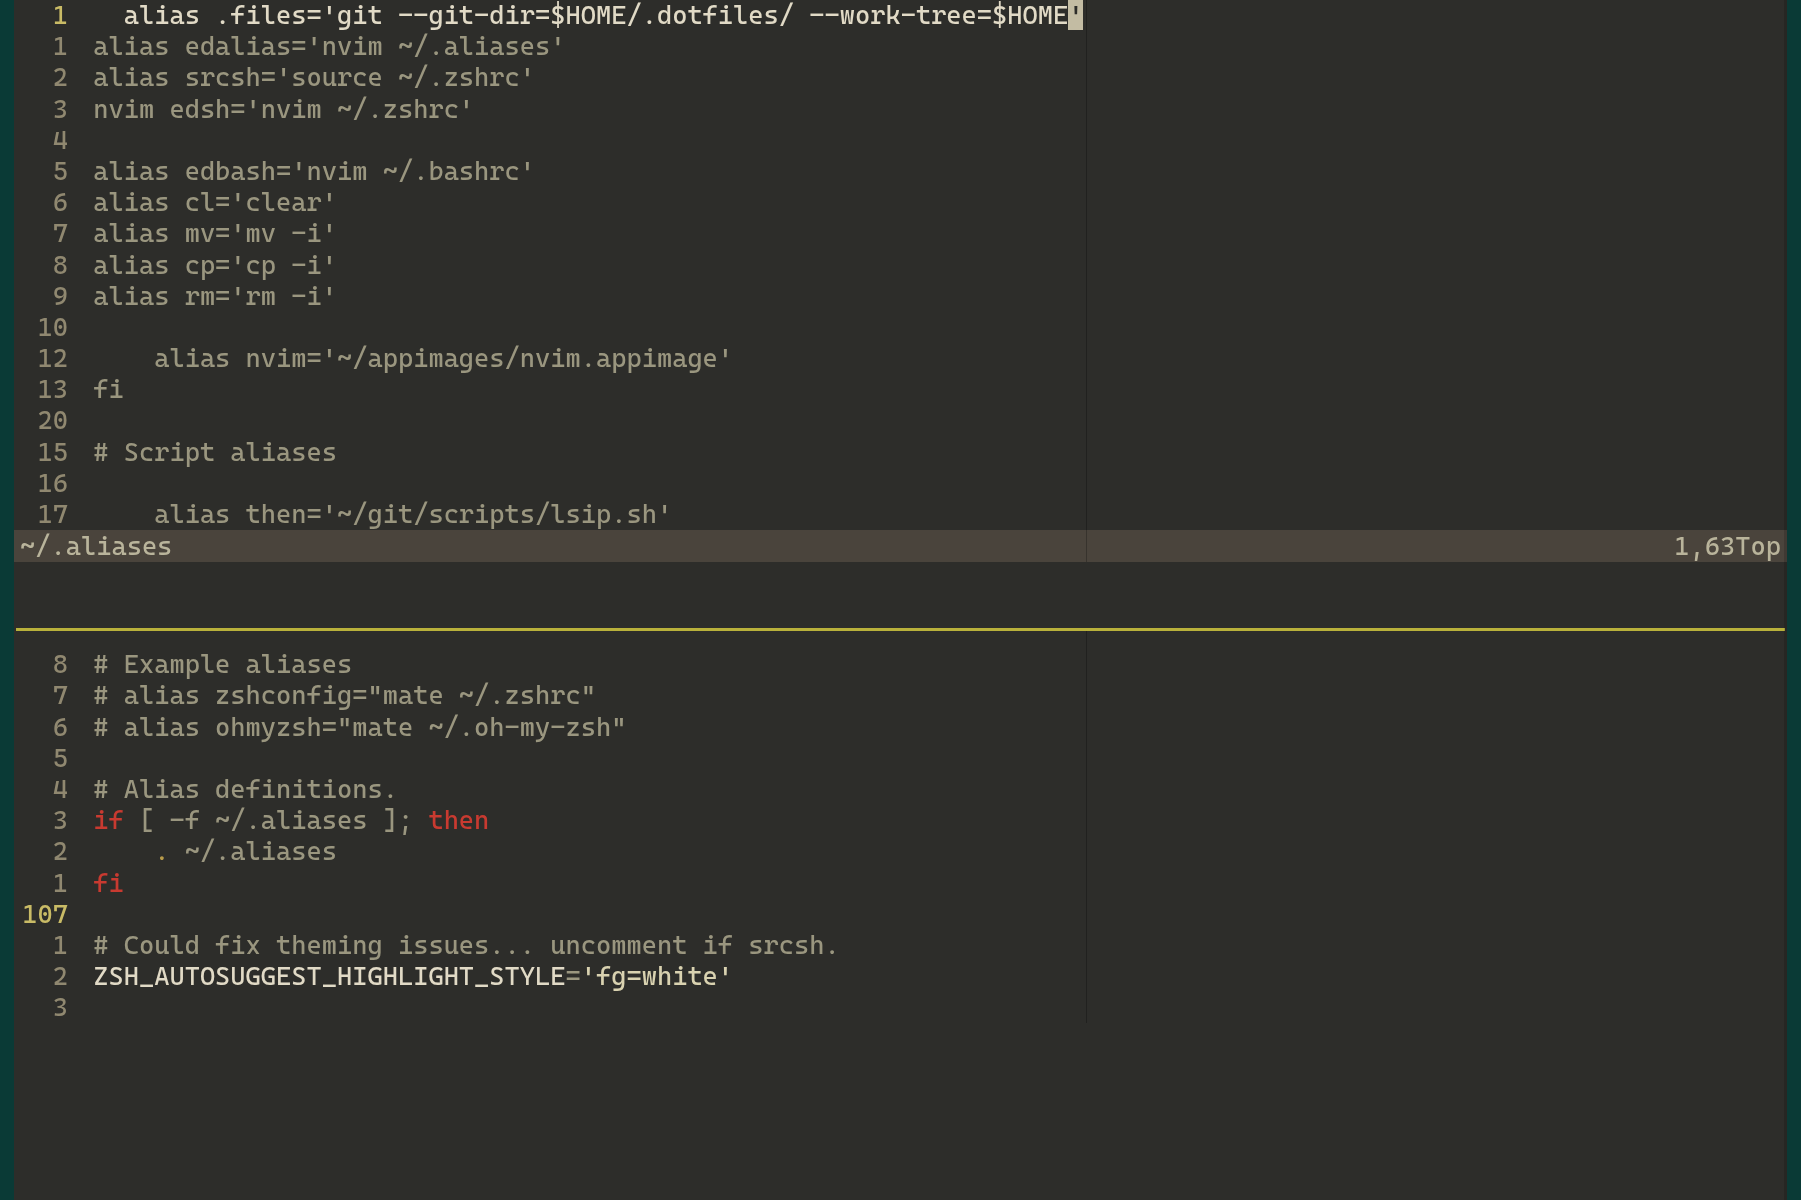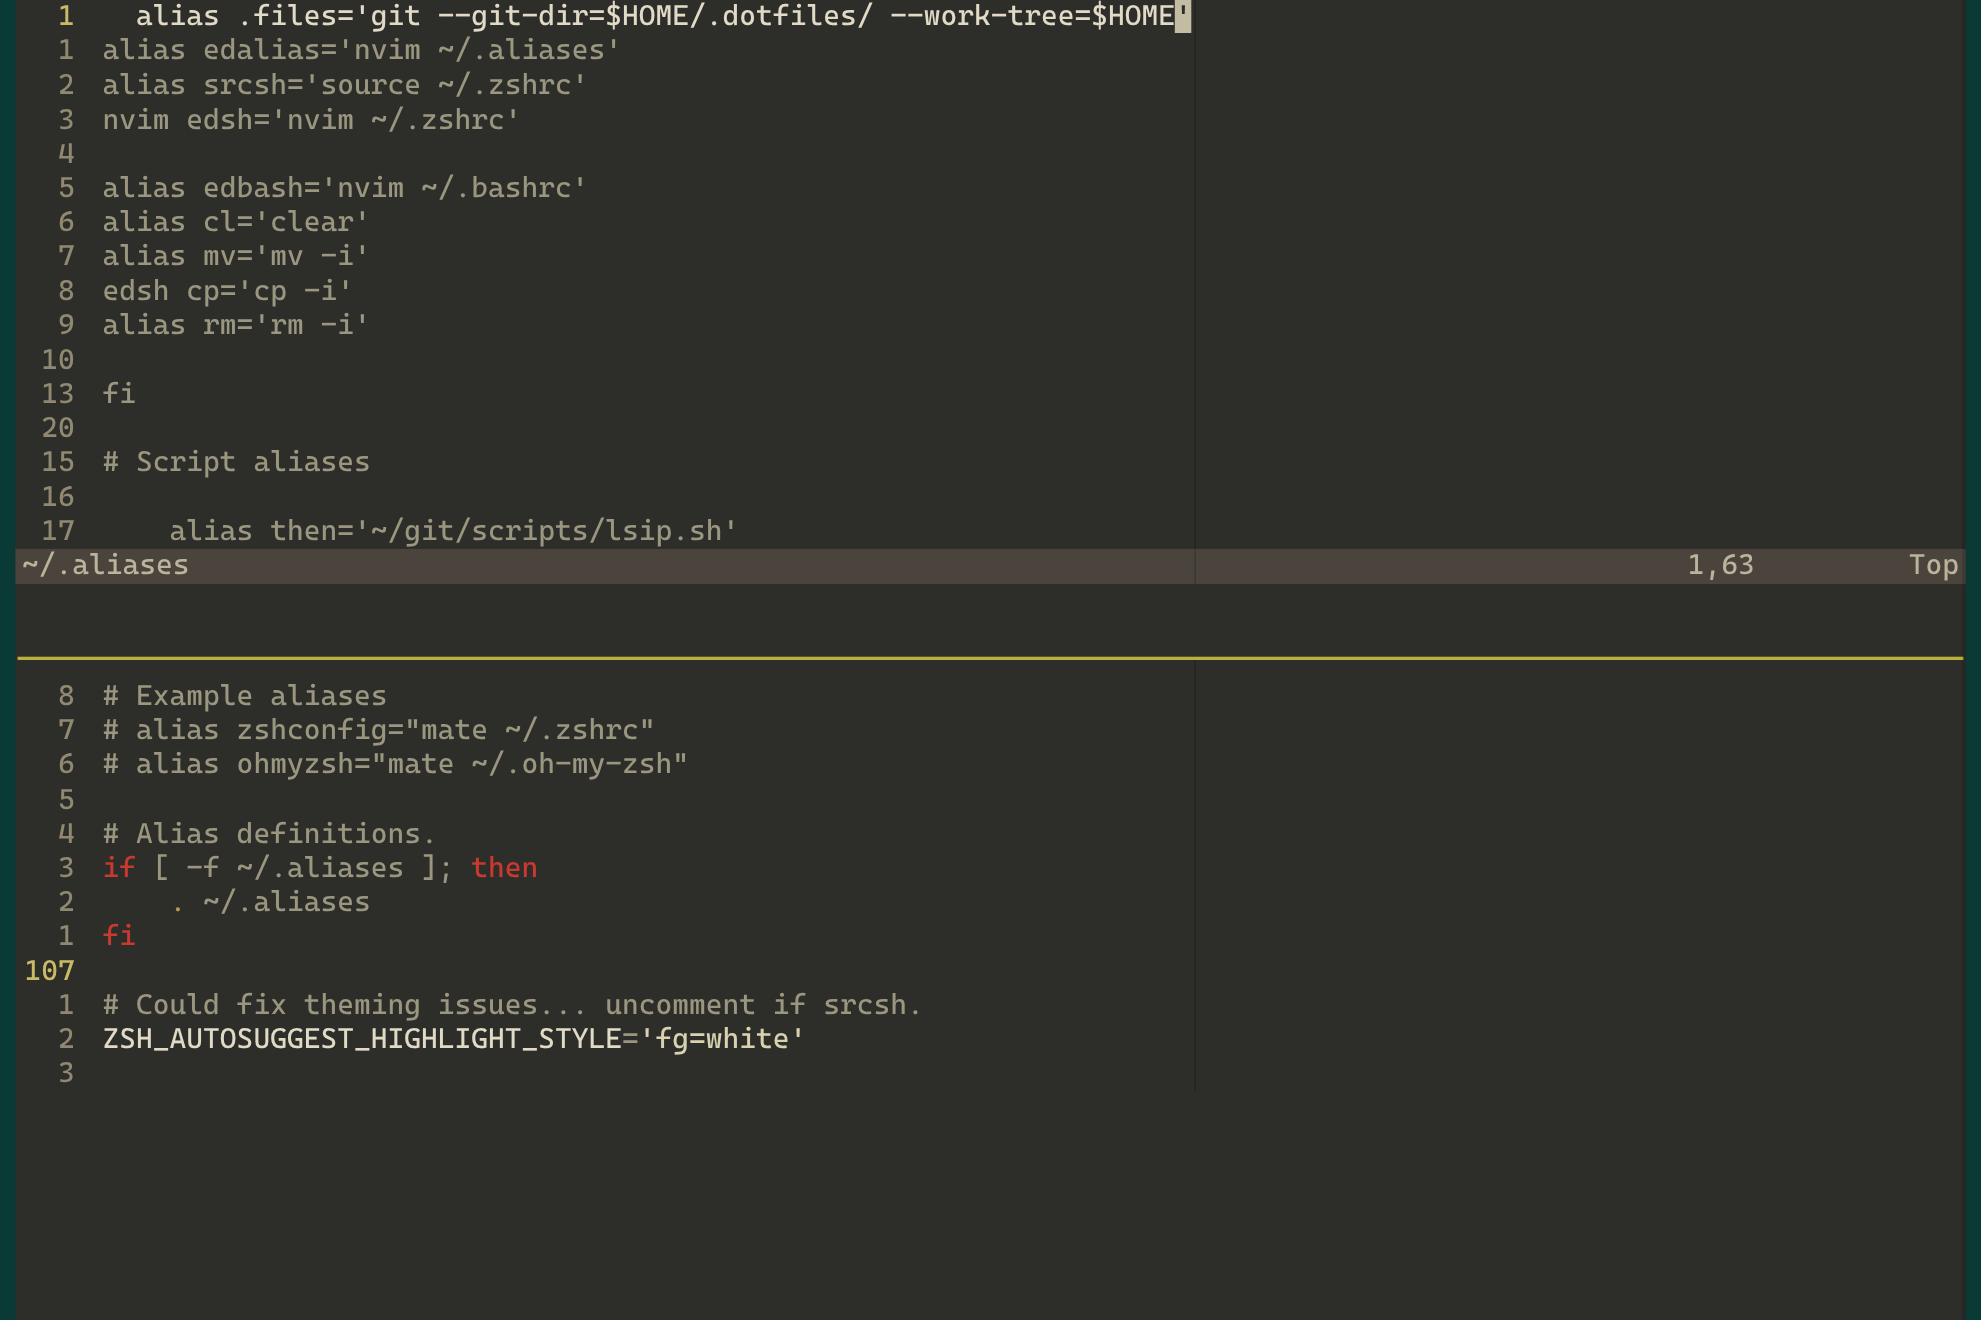--- a/index.html
+++ b/index.html
@@ -37,21 +37,21 @@
   .pane{position:relative}
   .code-row{display:flex;white-space:pre}
   .gut{width:64px;flex:0 0 64px;text-align:right;padding-right:10px;color:var(--gutter);user-select:none}
   .gut.cur{color:var(--gutter-cur)}
   .curline .txt{color:var(--text-white)}
   .status{
     display:flex;align-items:center;justify-content:space-between;
     background:var(--statusbg);color:var(--statustxt);
     padding:0 6px;height:32px;
   }
-  .status .right{display:flex;gap:140px}
+  .status .right{display:flex;}
   .gap{height:66px}
   .hr{height:3px;background:var(--hrule);margin:0 2px}
   .txt span{white-space:pre}
   .k-red{color:var(--kw-red)}
   .k-gold{color:var(--kw-gold)}
   .str{color:var(--str-pale)}
   .dim{color:var(--text-dim)}
   .bright{color:var(--text-white)}
   .cursor{background:var(--cursorbg);color:var(--bg-term)}
   .scrollstrip{position:absolute;top:0;bottom:0;right:0;width:3px;background:rgba(0,0,0,.15)}
@@ -67,23 +67,24 @@
     <div class="colmark"></div>
     <div id="linesA">
         <div class="code-row curline"><div class="gut cur">1</div><div class="txt"><span>   </span><span class="bright">alias .files=</span><span class="bright">'git --git-dir=$HOME/.dotfiles/ --work-tree=$HOME</span><span class="cursor">'</span></div></div>
         <div class="code-row"><div class="gut">1</div><div class="txt"><span> </span><span class="dim">alias edalias=</span><span class="dim">'nvim ~/.aliases'</span></div></div>
         <div class="code-row"><div class="gut">2</div><div class="txt"><span> </span><span class="dim">alias srcsh=</span><span class="dim">'source ~/.zshrc'</span></div></div>
         <div class="code-row"><div class="gut">3</div><div class="txt"><span> </span><span class="dim">nvim edsh=</span><span class="dim">'nvim ~/.zshrc'</span></div></div>
         <div class="code-row"><div class="gut">4</div></div>
         <div class="code-row"><div class="gut">5</div><div class="txt"><span> </span><span class="dim">alias edbash=</span><span class="dim">'nvim ~/.bashrc'</span></div></div>
         <div class="code-row"><div class="gut">6</div><div class="txt"><span> </span><span class="dim">alias cl=</span><span class="dim">'clear'</span></div></div>
         <div class="code-row"><div class="gut">7</div><div class="txt"><span> </span><span class="dim">alias mv=</span><span class="dim">'mv -i'</span></div></div>
-        <div class="code-row"><div class="gut">8</div><div class="txt"><span> </span><span class="dim">edsh cp=</span><span class="dim">'cp -i'</span></div></div>
+        <div class="code-row"><div class="gut">8</div><div class="txt"><span> </span><span class="dim">alias cp=</span><span class="dim">'cp -i'</span></div></div>
         <div class="code-row"><div class="gut">9</div><div class="txt"><span> </span><span class="dim">alias rm=</span><span class="dim">'rm -i'</span></div></div>
         <div class="code-row"><div class="gut">10</div><div class="txt"><span> </span></div></div>
+        <div class="code-row"><div class="gut">12</div><div class="txt"><span> </span><span class="dim">    alias nvim=</span><span class="dim">'~/appimages/nvim.appimage'</span></div></div>
         <div class="code-row"><div class="gut">13</div><div class="txt"><span> </span><span class="dim">fi</span></div></div>
         <div class="code-row"><div class="gut">20</div><div class="txt"><span> </span></div></div>
         <div class="code-row"><div class="gut">15</div><div class="txt"><span> </span><span class="dim"># Script aliases</span></div></div>
         <div class="code-row"><div class="gut">16</div></div>
         <div class="code-row"><div class="gut">17</div><div class="txt"><span> </span><span class="dim">    alias then=</span><span class="dim">'~/git/scripts/lsip.sh'</span></div></div>
       </div>
     <div class="status">
       <span>~/.aliases</span>
       <span class="right">
         <span>1,63</span>

